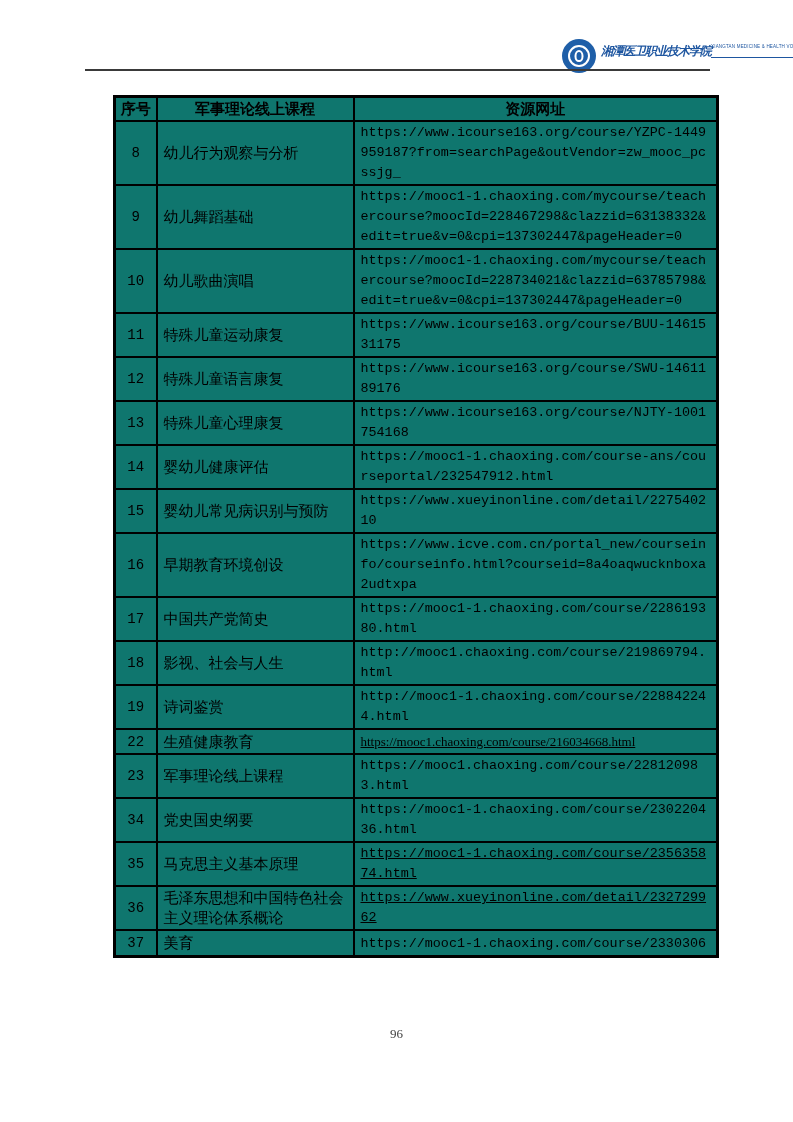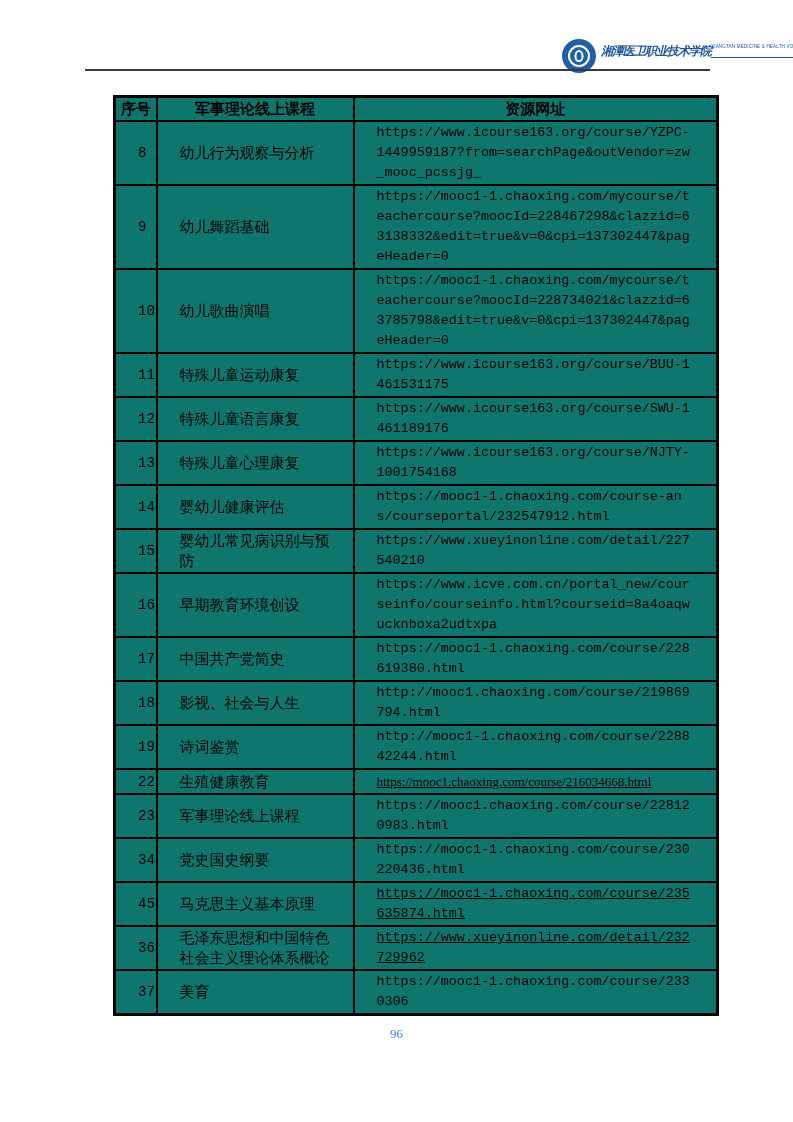--- a/index.html
+++ b/index.html
@@ -43,42 +43,42 @@
   table.res{
     position:absolute;left:113px;top:95px;width:603px;
     border-collapse:collapse;table-layout:fixed;background:#0f766e;
     border:3px solid #000;
   }
   table.res th,table.res td{border:2px solid #000;}
   table.res th{
     font-size:15px;font-weight:bold;text-align:center;
     padding:1px 4px;line-height:20px;
   }
-  table.res td{padding:1px 22px;vertical-align:middle;}
+  table.res td{padding:1px 6px;vertical-align:middle;}
   td.col-no{
     text-align:center;font-family:"Liberation Mono",monospace;
     font-size:14px;line-height:20px;
   }
   td.col-name{font-size:15px;line-height:20px;}
   td.col-url{line-height:20px;}
   .url-mono{
     display:inline-block;width:calc(43ch + 2px);max-width:100%;
     font-family:"Liberation Mono",monospace;font-size:13.4px;
     line-height:20px;word-break:break-all;
   }
   .url-serif{
     font-family:"Liberation Serif",serif;font-size:13px;line-height:20px;
     text-decoration:underline;
     margin-top:36px;
   }
   .underlined{text-decoration:underline;}
   
   .page-number{
     position:absolute;left:0;top:1026px;width:793px;text-align:center;
-    font-size:13px;color:#3b82f6;
+    font-size:13px;color:#404040;
   }
 </style>
 </head>
 <body>
 
 <div>
   <div class="logo">
     <div class="emblem">
       <div class="ring"></div>
       <div class="core"></div>
@@ -174,21 +174,21 @@
         <td class="col-no">23</td>
         <td class="col-name">军事理论线上课程</td>
         <td class="col-url"><span class="url-mono">https://mooc1.chaoxing.com/course/228120983.html</span></td>
       </tr>
       <tr>
         <td class="col-no">34</td>
         <td class="col-name">党史国史纲要</td>
         <td class="col-url"><span class="url-mono">https://mooc1-1.chaoxing.com/course/230220436.html</span></td>
       </tr>
       <tr>
-        <td class="col-no">45</td>
+        <td class="col-no">35</td>
         <td class="col-name">马克思主义基本原理</td>
         <td class="col-url"><span class="url-mono underlined">https://mooc1-1.chaoxing.com/course/235635874.html</span></td>
       </tr>
       <tr>
         <td class="col-no">36</td>
         <td class="col-name">毛泽东思想和中国特色社会主义理论体系概论</td>
         <td class="col-url"><span class="url-mono underlined">https://www.xueyinonline.com/detail/232729962</span></td>
       </tr>
       <tr>
         <td class="col-no">37</td>

